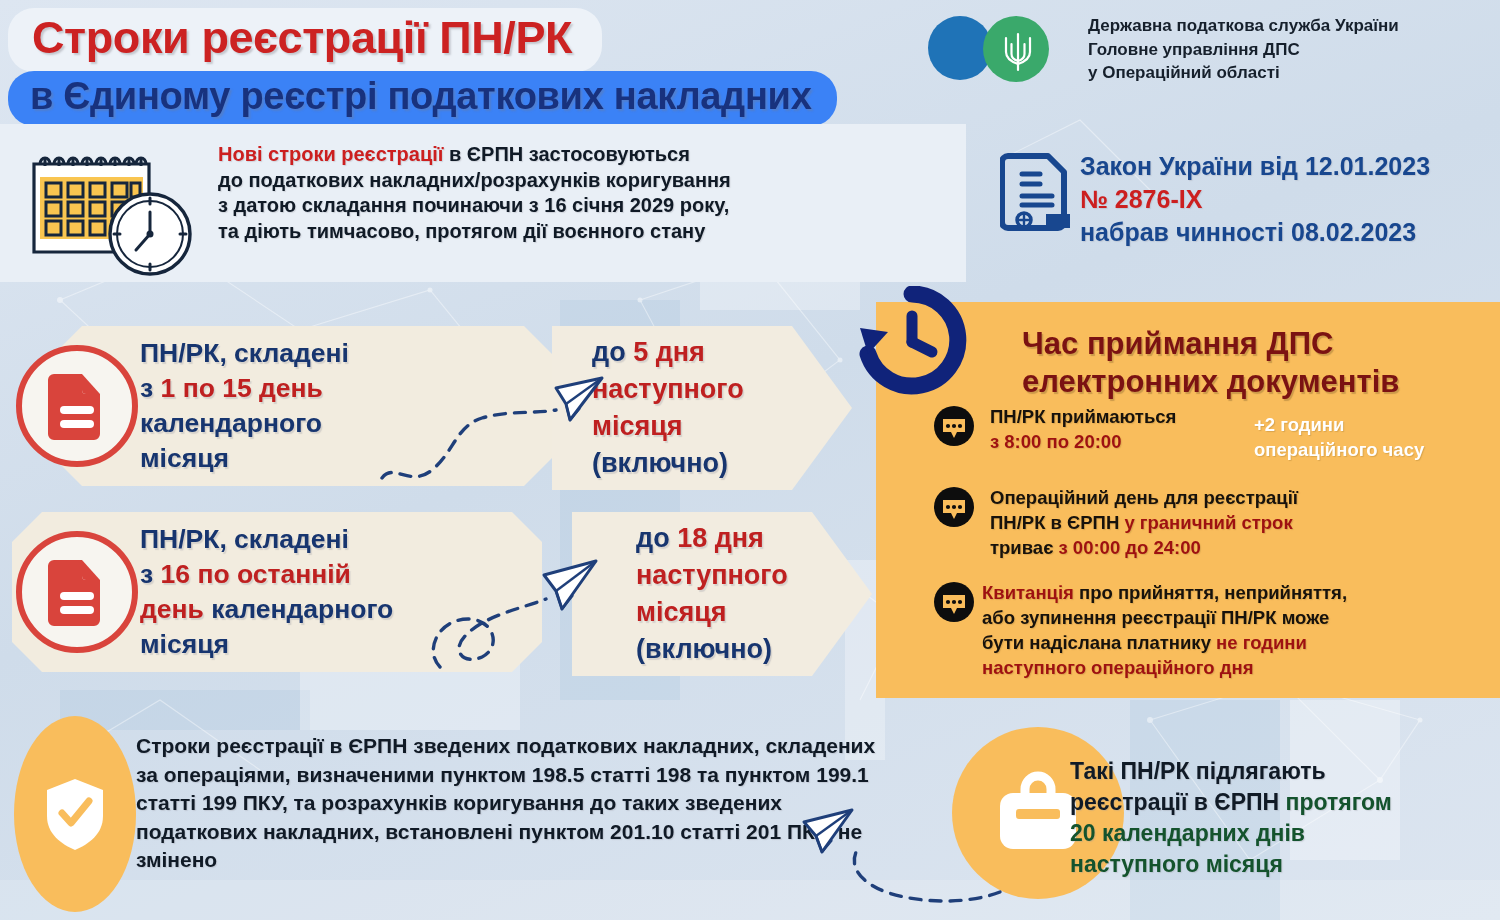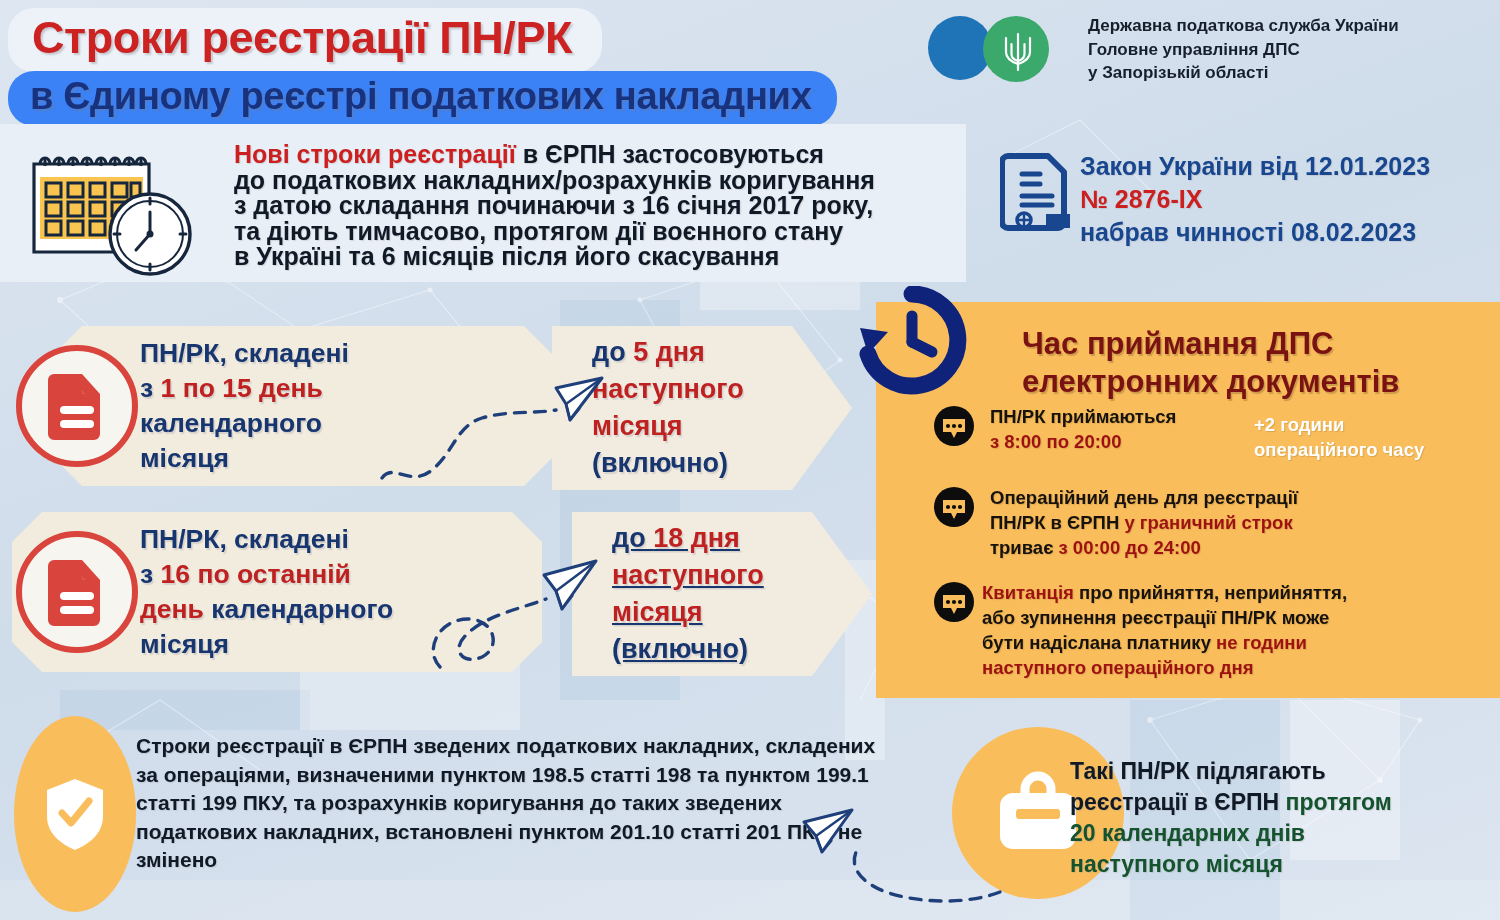--- a/index.html
+++ b/index.html
@@ -45,22 +45,22 @@
   .logo svg { position:absolute; left:72px; top:18px; }
   .org { position:absolute; left:1088px; top:14px; width:400px; color:#16202c; }
   .org .l1 { font-size:17px; font-weight:bold; line-height:24px; }
   .org .l2 { font-size:17px; font-weight:bold; line-height:23px; }
 
   
   .top-panel { position:absolute; left:0; top:124px; width:966px; height:158px;
     background:#e9eff6; }
   .cal-icon { position:absolute; left:16px; top:144px; width:190px; height:135px; }
   .top-text { position:absolute; left:218px; top:142px; width:730px;
-    font-size:25px; font-weight:bold; line-height:25.5px; color:#101a26;
-    text-shadow:1px 1px 1px rgba(150,150,160,.30);margin-left:16px; }
+    font-size:20px; font-weight:bold; line-height:25.5px; color:#101a26;
+    text-shadow:1px 1px 1px rgba(150,150,160,.30); }
   .top-text .hl { color:#cc1f1f; }
 
   
   .law-icon { position:absolute; left:1000px; top:152px; }
   .law-text { position:absolute; left:1080px; top:150px; width:420px;
     font-size:25px; font-weight:bold; line-height:33px; color:#18478f;
     text-shadow:1px 1px 1px rgba(150,150,160,.28); }
   .law-text .num { color:#cc1f1f; }
 
   
@@ -88,21 +88,21 @@
   .chev { position:absolute; background:#f2ece0;
     display:flex; align-items:center; }
   .chev.c1 { left:552px; top:326px; width:300px; height:164px;
     clip-path:polygon(0 0,240px 0,300px 82px,240px 164px,0 164px); }
   .chev.c2 { left:572px; top:512px; width:300px; height:164px;
     clip-path:polygon(0 0,240px 0,300px 82px,240px 164px,0 164px); }
   .chev-text { position:absolute; font-size:27px; font-weight:bold;
     line-height:37px; color:#17356f;
     text-shadow:1.5px 1.5px 1px rgba(150,150,160,.30); }
   .chev-text.x1 { left:592px; top:334px; width:250px; }
-  .chev-text.x2 { left:612px; top:520px; width:250px;text-decoration:underline; }
+  .chev-text.x2 { left:636px; top:520px; width:250px; }
   .chev-text .r { color:#bf2020; }
 
   
   .orange-panel { position:absolute; left:876px; top:302px; width:624px; height:396px;
     background:#f9bd5c; }
   .clock-icon { position:absolute; left:854px; top:286px; }
   .op-title { position:absolute; left:1022px; top:300px; width:520px;
     font-size:31px; font-weight:bold; line-height:38px; color:#7b1212;
     text-shadow:1.5px 1.5px 1px rgba(120,90,40,.35);margin-top:25px; }
   .bullet { position:absolute; display:flex; align-items:flex-start; gap:16px; }
@@ -193,21 +193,21 @@
           <path d="M30 8 L30 22 Q30 30 18 34"></path>
           <path d="M11.5 14 L11.5 24 Q11.5 29 18 31"></path>
           <path d="M24.5 14 L24.5 24 Q24.5 29 18 31"></path>
         </g>
       </svg>
     </div>
 
     <div class="org">
       <div class="l1">Державна податкова служба України</div>
       <div class="l2">Головне управління ДПС</div>
-      <div class="l2">у Запорізькій області</div>
+      <div class="l2">у Операційний області</div>
     </div>
   </div>
 
   <div class="top-panel"></div>
 
   <svg class="cal-icon" viewBox="0 0 190 135">
     <g stroke="#16263c" stroke-width="3.2" fill="none">
       <path d="M18 20 h115 v88 h-115 z" fill="#ffffff"></path>
     </g>
     <rect x="24" y="33" width="103" height="62" fill="#f9c550"></rect>
@@ -254,23 +254,22 @@
         <path d="M134 120 v6"></path>
       <path d="M98 90 h6"></path>
         <path d="M164 90 h6"></path>
     </g>
     <circle cx="134" cy="90" r="3.5" fill="#16263c"></circle>
   </svg>
 
   <div class="top-text">
     <div><span class="hl">Нові строки реєстрації</span><span> в ЄРПН застосовуються</span></div>
     <div>до податкових накладних/розрахунків коригування</div>
-    <div>з датою складання починаючи з 16 січня 2017 року,</div>
+    <div>з датою складання починаючи з 16 січня 2029 року,</div>
     <div>та діють тимчасово, протягом дії воєнного стану</div>
-    <div>в Україні та 6 місяців після його скасування</div>
   </div>
 
   <svg class="law-icon" width="70" height="86" viewBox="0 0 70 86">
     <path d="M8 4 h40 l16 16 v50 a6 6 0 0 1 -6 6 h-50 a6 6 0 0 1 -6 -6 v-60 a6 6 0 0 1 6 -6 z" fill="none" stroke="#18478f" stroke-width="6" stroke-linejoin="round"></path>
     <path d="M46 62 h24 v14 a0 0 0 0 1 0 0 l-24 0 z" fill="#18478f"></path>
     <g stroke="#18478f" stroke-width="5" stroke-linecap="round">
       <path d="M22 22 h18"></path>
         <path d="M22 32 h18"></path>
       <path d="M22 44 h30"></path>
         <path d="M22 53 h30"></path>

